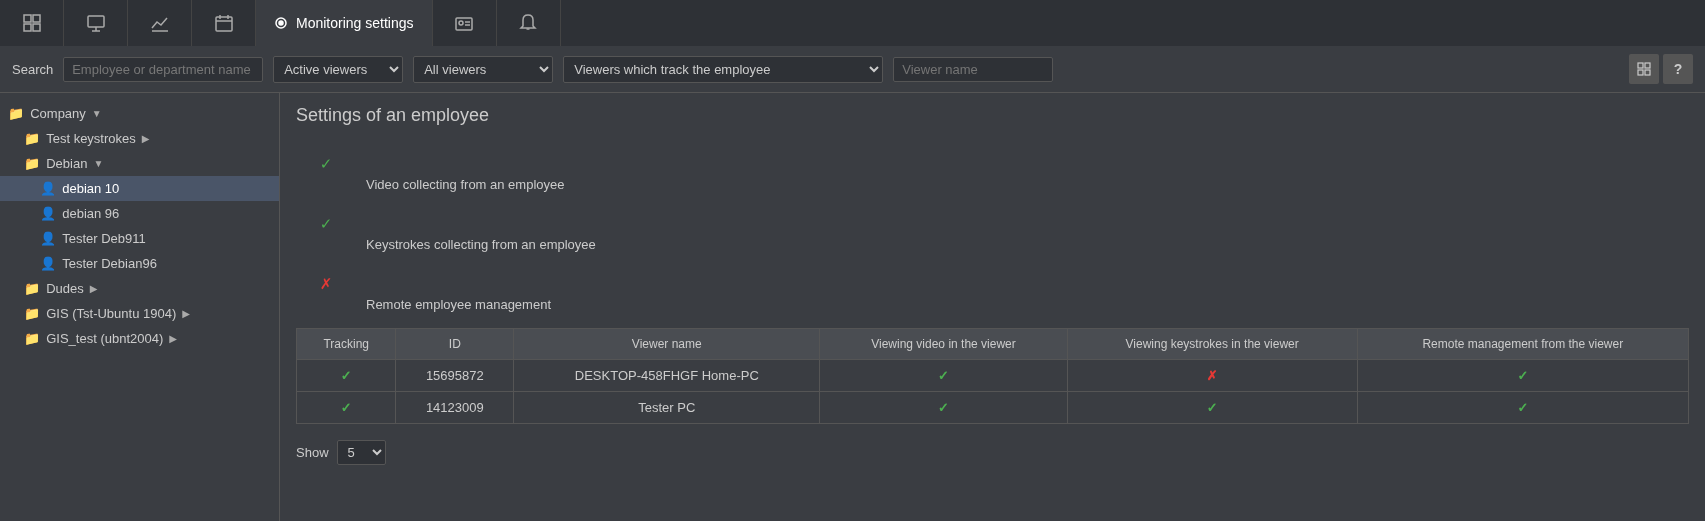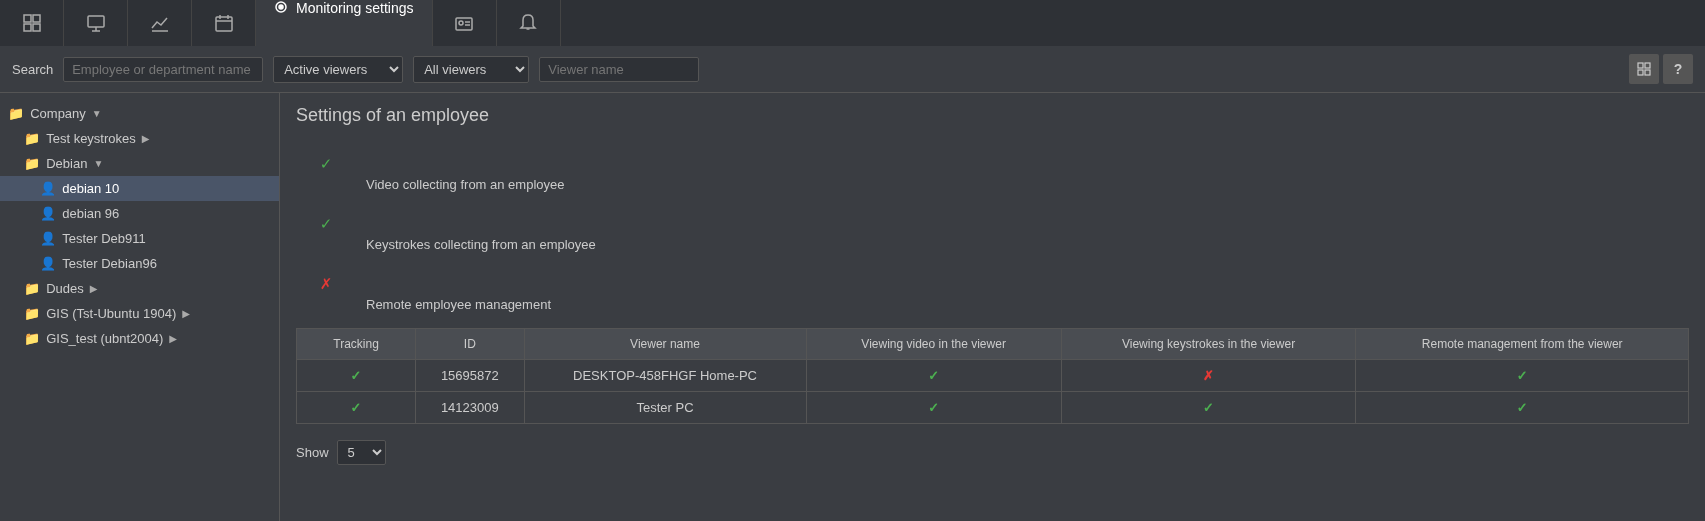--- a/index.html
+++ b/index.html
@@ -27,21 +27,21 @@
       display: flex;
       align-items: center;
       justify-content: center;
       color: #aaa;
       cursor: pointer;
       font-size: 18px;
       border-right: 1px solid #444;
     }
     .nav-active-tab {
       display: flex;
-      align-items: flex-start;
+      align-items: center;
       gap: 8px;
       padding: 0 18px;
       background: #3a3d42;
       color: #fff;
       font-size: 14px;
       border-right: 1px solid #444;
       cursor: pointer;
     }
 
     
@@ -74,21 +74,21 @@
       background: #2e3136;
       border: 1px solid #555;
       color: #ccc;
       padding: 4px 6px;
       font-size: 13px;
       border-radius: 2px;
       cursor: pointer;
       outline: none;
     }
     .dropdown-select.wide { width: 130px; }
-    .dropdown-select.medium { width: 116px; }
+    .dropdown-select.medium { width: 140px; }
     .dropdown-select.xwide { width: 320px; }
     .viewer-name-input {
       background: #2e3136;
       border: 1px solid #555;
       color: #ccc;
       padding: 4px 8px;
       font-size: 13px;
       width: 160px;
       border-radius: 2px;
       outline: none;
@@ -175,21 +175,21 @@
     
     .viewer-settings-section { }
     .viewer-table {
       width: 100%;
       border-collapse: collapse;
       margin-top: 8px;
     }
     .viewer-table th {
       background: #4a4d52;
       color: #ccc;
-      padding: 8px 20px;
+      padding: 8px 10px;
       text-align: center;
       font-weight: normal;
       font-size: 12px;
       border: 1px solid #555;
     }
     .viewer-table td {
       padding: 8px 10px;
       text-align: center;
       border: 1px solid #555;
       color: #ccc;
@@ -279,20 +279,24 @@
     <option>All viewers</option>
     <option>Inactive viewers</option>
   </select>
 
   <select class="dropdown-select medium">
     <option>All viewers</option>
     <option>My viewers</option>
     <option>Others</option>
   </select>
 
+  <select class="dropdown-select xwide">
+    <option>Viewers which track the employee</option>
+    <option>All tracking viewers</option>
+  </select>
 
   <input class="viewer-name-input" type="text" placeholder="Viewer name" style="">
 
   <div class="spacer"></div>
   <div class="top-right-icons">
     <div class="icon-btn-round">
       <svg width="14" height="14" viewBox="0 0 14 14" fill="none" stroke="#ccc" stroke-width="1.2">
         <rect x="1" y="1" width="5" height="5"></rect>
           <rect x="8" y="1" width="5" height="5"></rect>
         <rect x="1" y="8" width="5" height="5"></rect>

